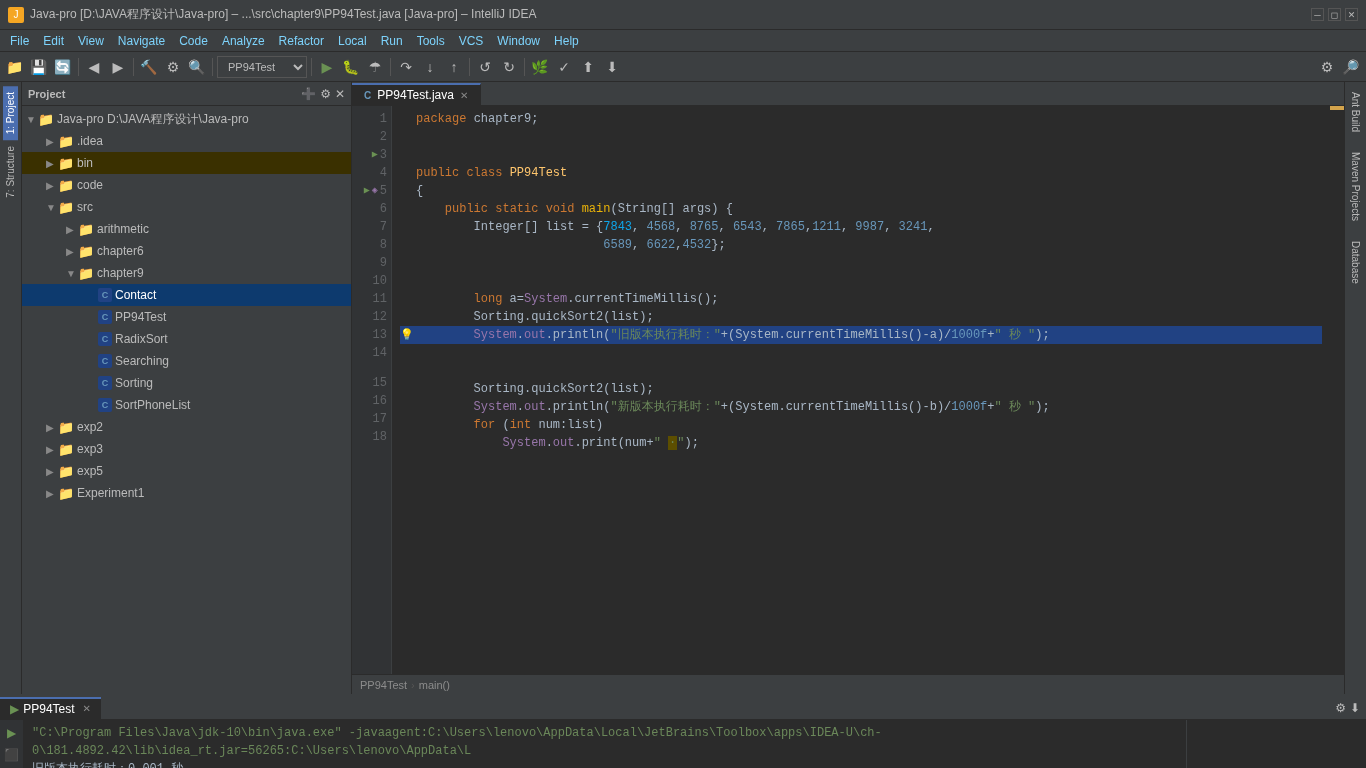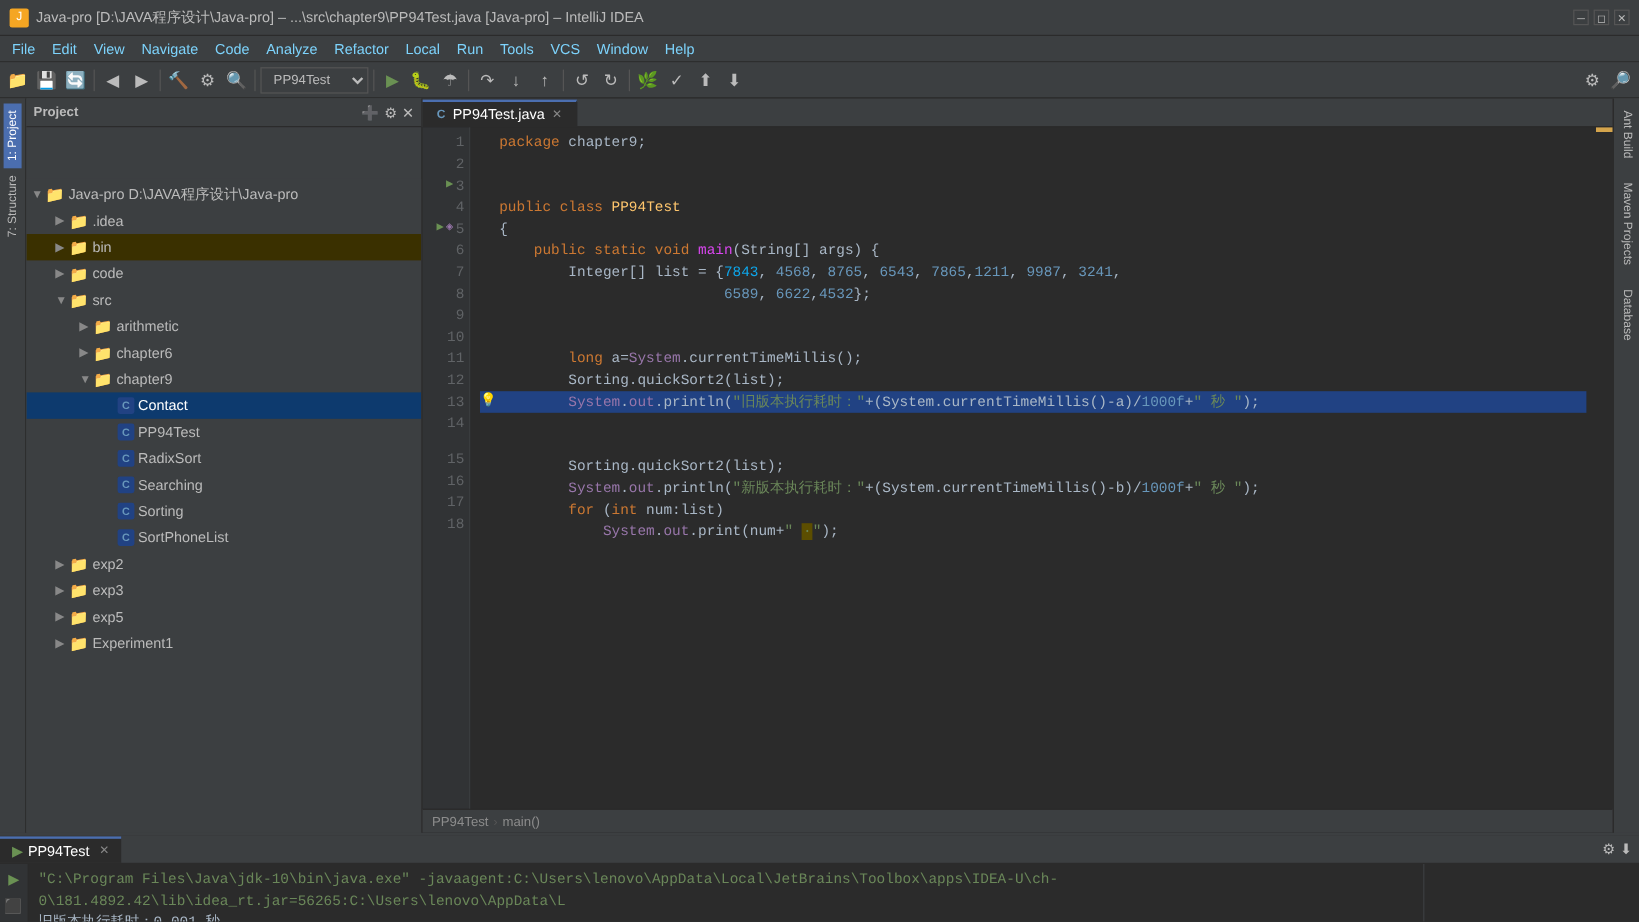--- a/index.html
+++ b/index.html
@@ -24,21 +24,21 @@
 
     
     #main { display: flex; height: calc(768px - 30px - 22px - 30px - 22px - 22px - 30px); }
 
     
     #left-tabs { width: 22px; background: #3c3f41; border-right: 1px solid #2b2b2b; display: flex; flex-direction: column; align-items: center; padding-top: 4px; }
     .left-tab { writing-mode: vertical-rl; transform: rotate(180deg); font-size: 10px; color: #bbb; padding: 6px 2px; cursor: pointer; }
     .left-tab.active { color: white; background: #4b6eaf; }
 
     
-    #project-panel { width: 330px; background: #3c3f41; border-right: 1px solid #2b2b2b; display: flex; flex-direction: column; gap: 43px; }
+    #project-panel { width: 330px; background: #3c3f41; border-right: 1px solid #2b2b2b; display: flex; flex-direction: column; }
     #project-header { height: 24px; background: #3c3f41; display: flex; align-items: center; justify-content: space-between; padding: 0 6px; border-bottom: 1px solid #2b2b2b; }
     #project-header .ph-title { font-size: 11px; color: #bbb; font-weight: bold; }
     #project-header .ph-icons { display: flex; gap: 4px; }
     #project-header .ph-icon { font-size: 12px; color: #bbb; cursor: pointer; }
     #project-tree { flex: 1; overflow-y: auto; padding: 2px 0; background: #3c3f41; }
     .tree-item { display: flex; align-items: center; height: 22px; padding-left: 4px; cursor: pointer; font-size: 12px; color: #bbb; }
     .tree-item.selected { background: #0d3a6e; color: white; }
     .ti-arrow { width: 12px; display: inline-block; font-size: 10px; color: #888; }
     .ti-icon { width: 16px; display: inline-block; text-align: center; margin-right: 3px; font-size: 13px; }
 
@@ -331,21 +331,21 @@
           <span><span style="color:#cc7832;">public</span> <span style="color:#cc7832;">class</span> <span style="color:#ffc66d;">PP94Test</span></span>
         </div>
 
         <div class="code-line">
           <span style="width:16px;display:inline-block;"></span>
           <span style="color:#a9b7c6;">{</span>
         </div>
 
         <div class="code-line">
           <span style="width:16px;display:inline-block;"></span>
-          <span>    <span style="color:#cc7832;">public</span> <span style="color:#cc7832;">static</span> <span style="color:#cc7832;">void</span> <span style="color:#d946ef;">main</span><span style="color:#a9b7c6;">(String[] args) {</span></span>
+          <span>    <span style="color:#cc7832;">public</span> <span style="color:#cc7832;">static</span> <span style="color:#cc7832;">void</span> <span style="color:#eab308;">main</span><span style="color:#a9b7c6;">(String[] args) {</span></span>
         </div>
 
         <div class="code-line">
           <span style="width:16px;display:inline-block;"></span>
           <span>        Integer[] list = {<span style="color:#0ea5e9;margin-top:29px;">7843</span>, <span style="color:#6897bb;">4568</span>, <span style="color:#6897bb;">8765</span>, <span style="color:#6897bb;">6543</span>, <span style="color:#6897bb;">7865</span>,<span style="color:#6897bb;">1211</span>, <span style="color:#6897bb;">9987</span>, <span style="color:#6897bb;">3241</span>,</span>
         </div>
 
         <div class="code-line">
           <span style="width:16px;display:inline-block;"></span>
           <span>                          <span style="color:#6897bb;">6589</span>, <span style="color:#6897bb;">6622</span>,<span style="color:#6897bb;">4532</span>};</span>

